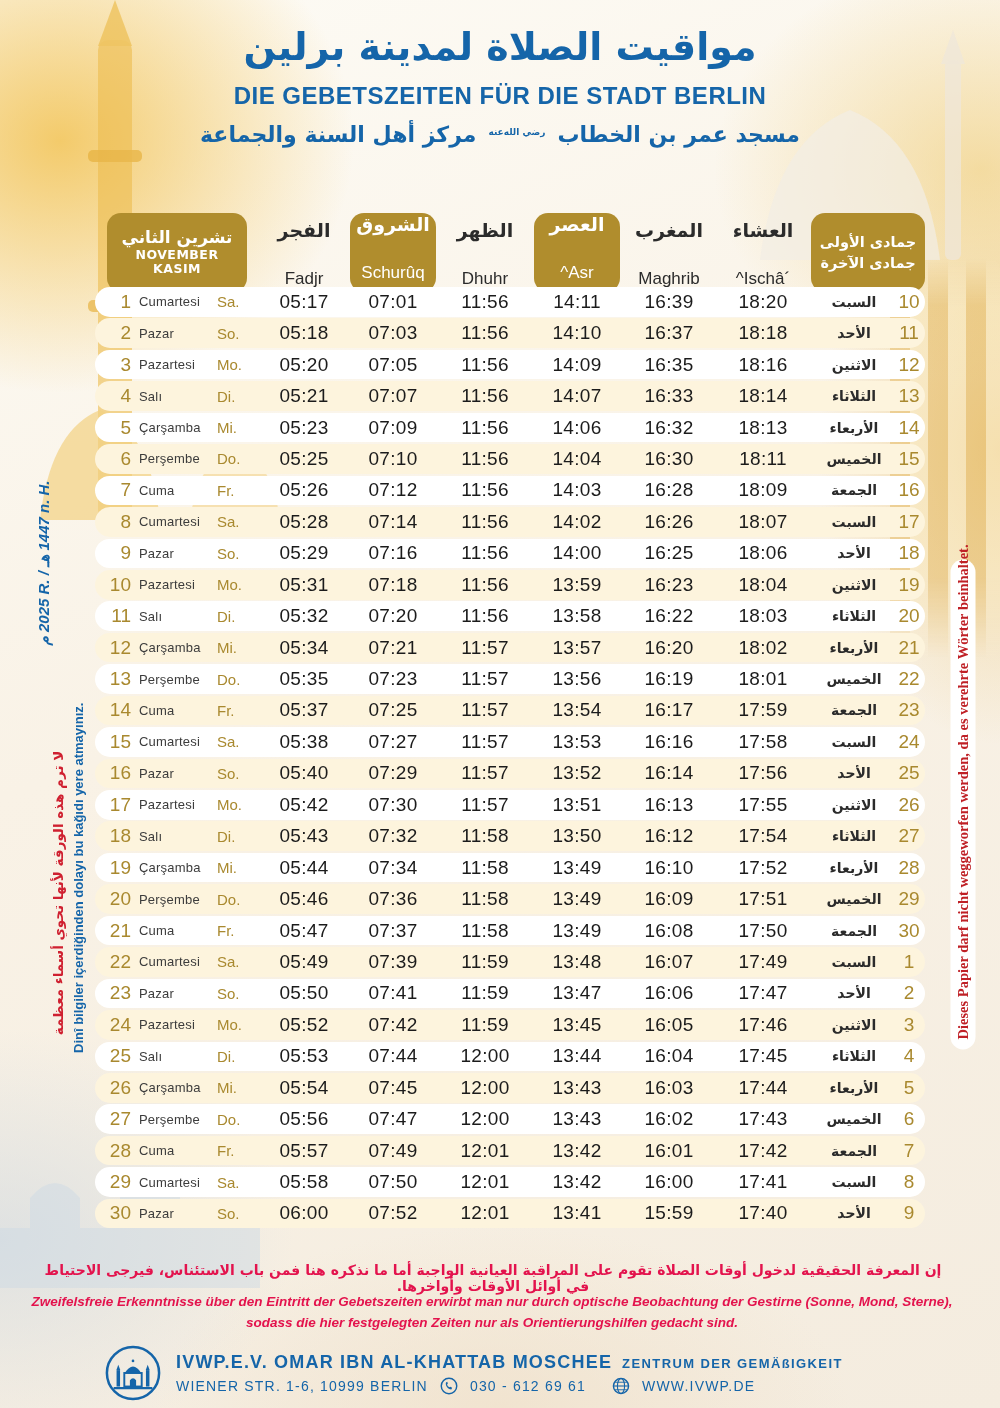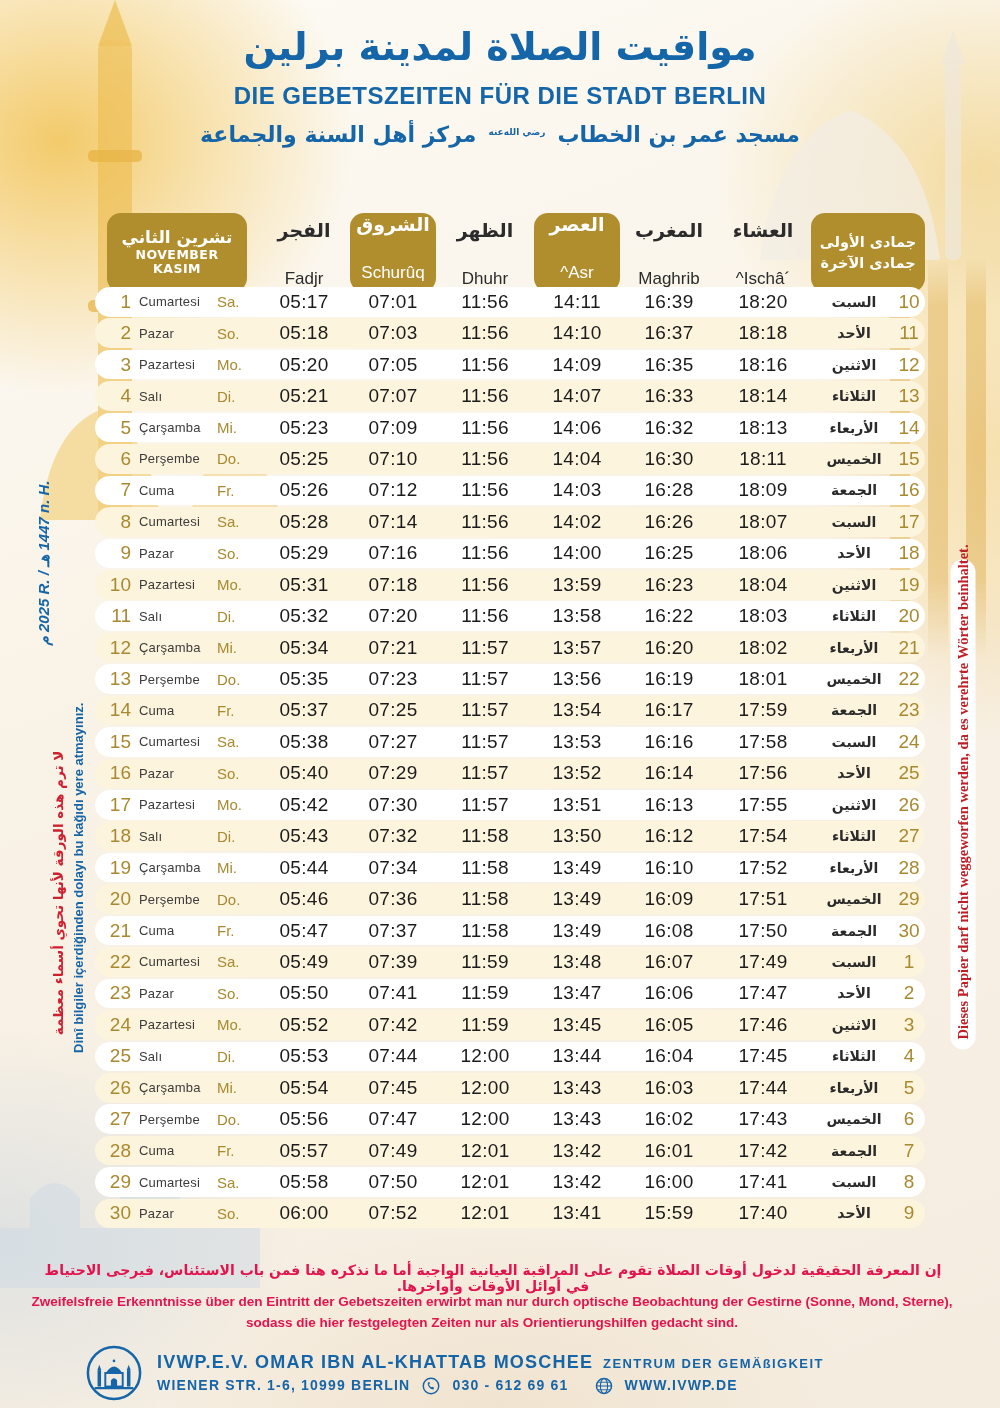--- a/index.html
+++ b/index.html
@@ -54,27 +54,27 @@
   
   .vtext{position:absolute;transform:rotate(-90deg);white-space:nowrap;}
   .v-year{left:-76px;top:554px;width:240px;text-align:center;color:#1565a9;font-weight:bold;font-style:italic;font-size:15px;}
   .v-left{left:-90px;top:871px;width:320px;height:44px;text-align:center;line-height:1.55;}
   .v-left .l1{color:#cf2030;font-size:13.5px;font-weight:bold;direction:rtl;}
   .v-left .l2{color:#1565a9;font-size:13px;font-weight:bold;}
   .v-right{left:718px;top:792px;width:470px;text-align:center;background:#fff;border-radius:14px;padding:4px 10px;
     font-family:"Liberation Serif",serif;font-weight:bold;font-size:14.5px;color:#bf2026;}
   
   .note-ar{position:absolute;left:36px;right:50px;top:1262px;text-align:center;direction:rtl;color:#e3134d;font-size:14px;font-weight:bold;}
-  .note-de{position:absolute;left:14px;right:30px;top:1292px;text-align:center;color:#e3134d;font-size:13.5px;font-weight:bold;line-height:1.55;}
-  .org{position:absolute;left:85px;top:1344px;display:flex;align-items:center;gap:14px;color:#1565a9;}
+  .note-de{position:absolute;left:14px;right:30px;top:1292px;text-align:center;color:#e3134d;font-size:13.5px;font-weight:bold;line-height:1.55;font-style:italic;}
+  .org{position:absolute;left:104px;top:1344px;display:flex;align-items:center;gap:14px;color:#1565a9;}
   .org-text{display:flex;flex-direction:column;gap:4px;}
   .org-line1{display:flex;align-items:baseline;gap:10px;}
   .org-name{font-size:18px;font-weight:bold;letter-spacing:1.2px;}
   .org-suffix{font-size:13px;font-weight:bold;letter-spacing:1.4px;}
-  .org-line2{display:flex;align-items:flex-start;gap:12px;font-size:14px;font-weight:bold;letter-spacing:1.2px;}
+  .org-line2{display:flex;align-items:center;gap:12px;font-size:14px;font-weight:normal;letter-spacing:1.2px;}
   .org-line2 svg{flex:0 0 auto;}
 </style>
 </head>
 <body>
 
 <div class="page">
 
   <svg class="bg-art art-left" width="240" height="520" viewBox="0 0 240 520">
     <rect x="58" y="40" width="34" height="480" rx="10" fill="#ecbc4e" opacity=".8"></rect>
     <path d="M75 0 L92 46 H58 Z" fill="#ecbc4e" opacity=".9"></path>

